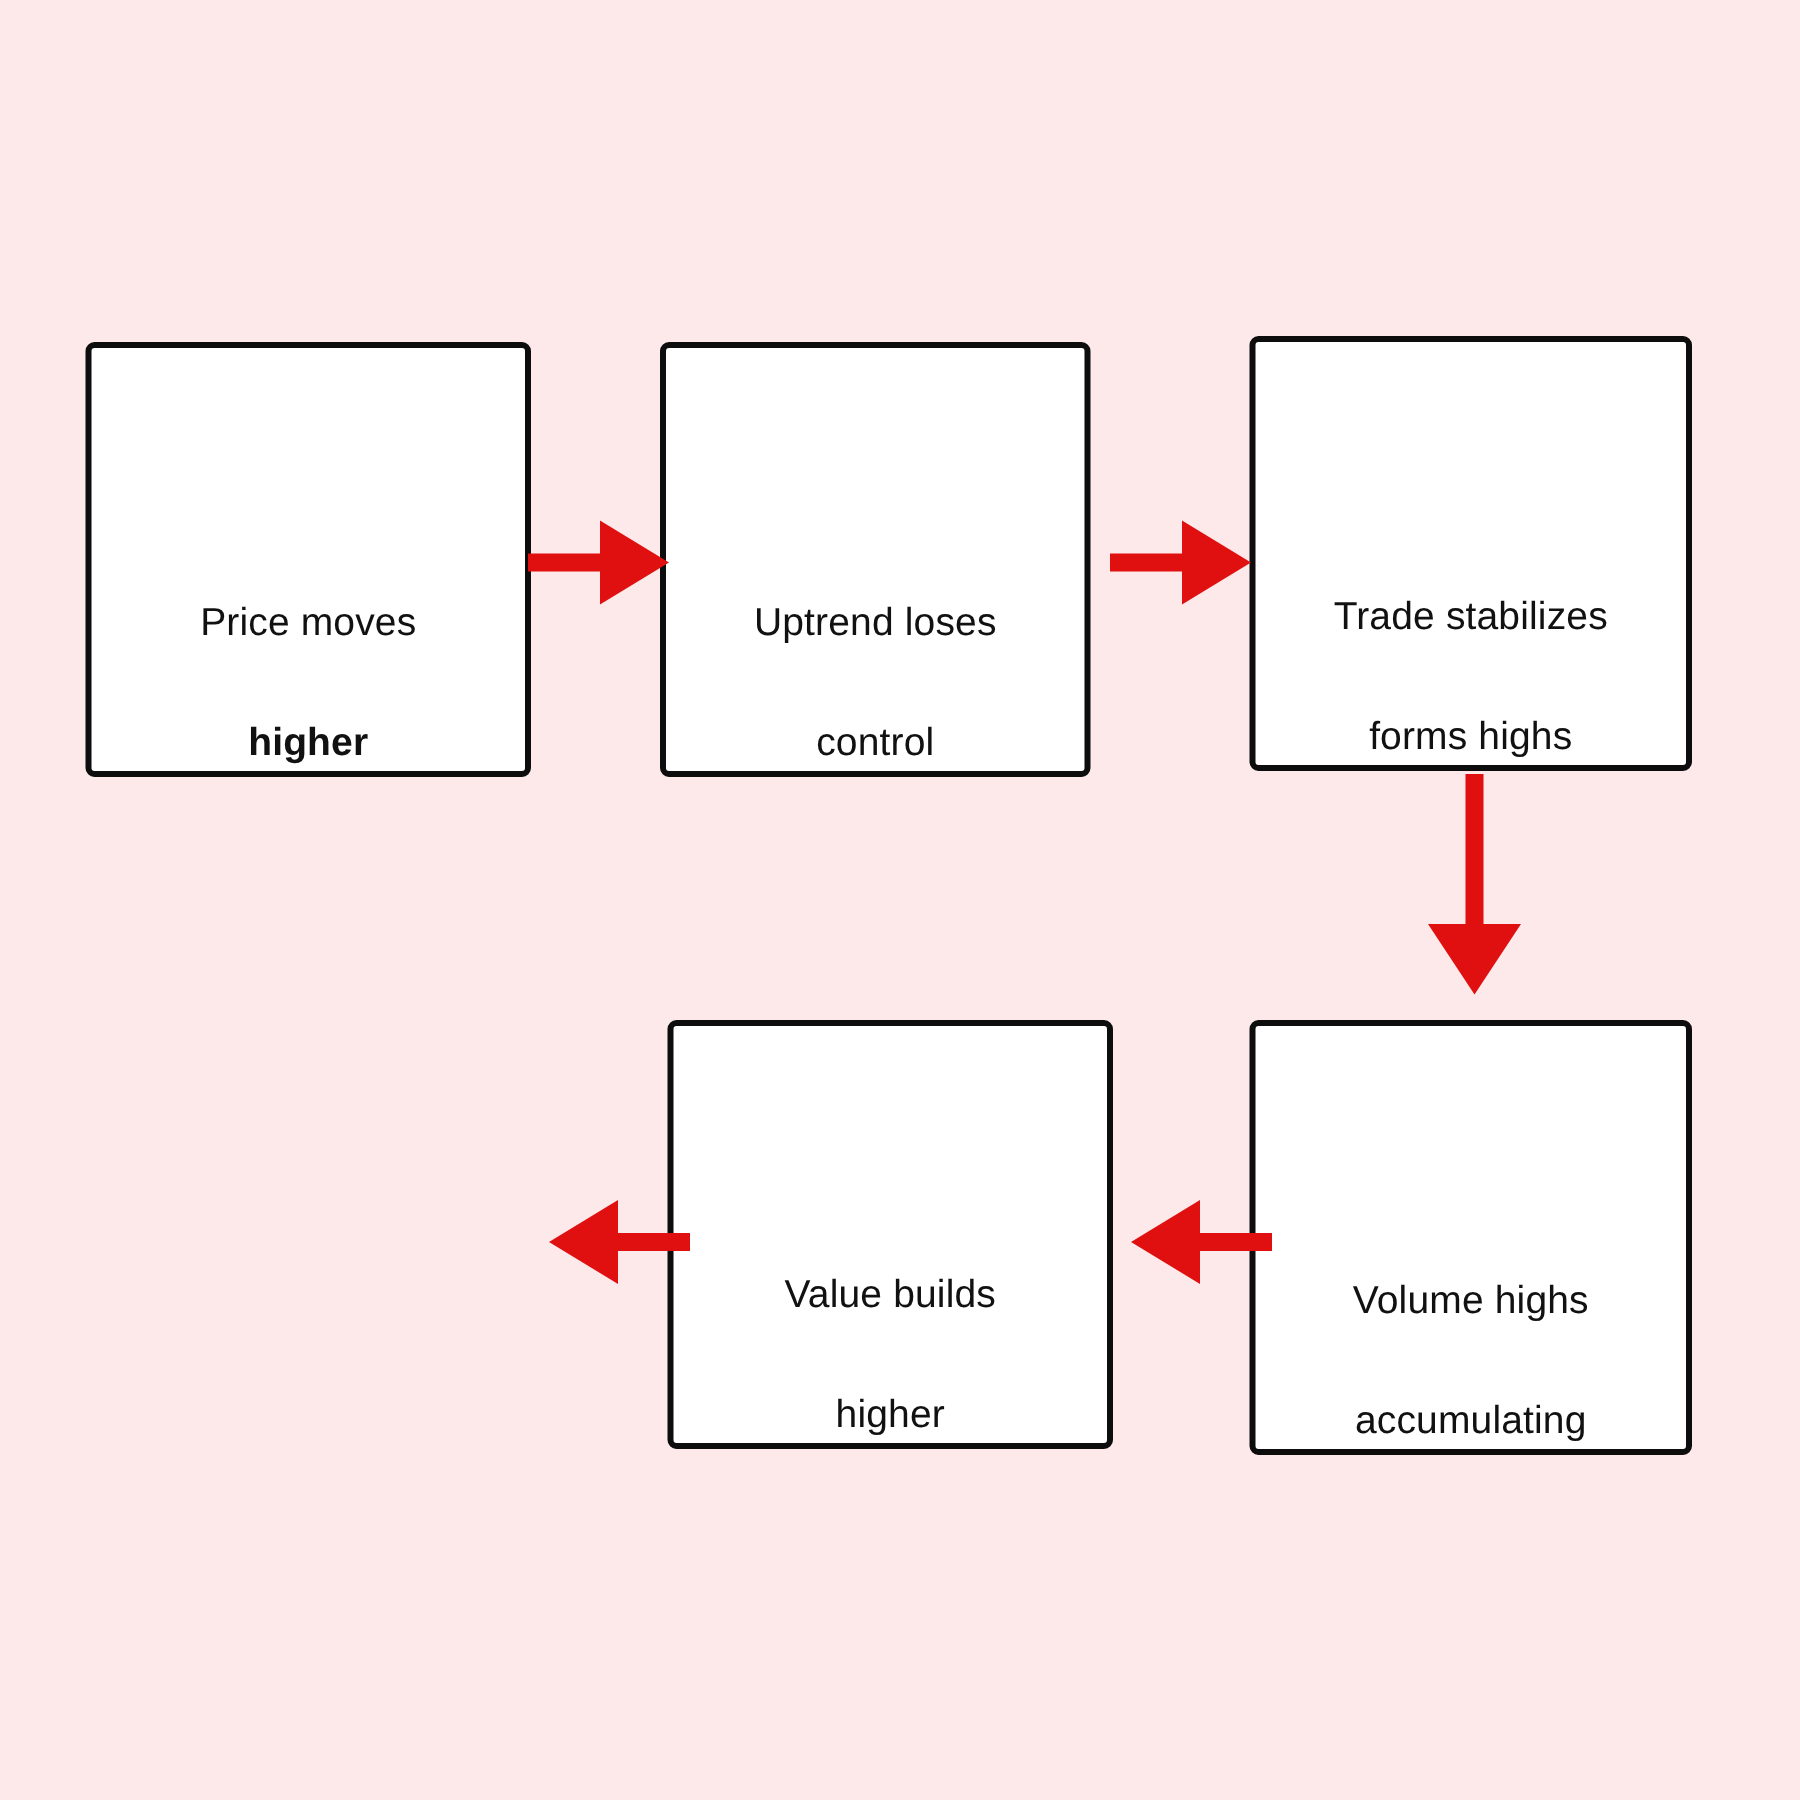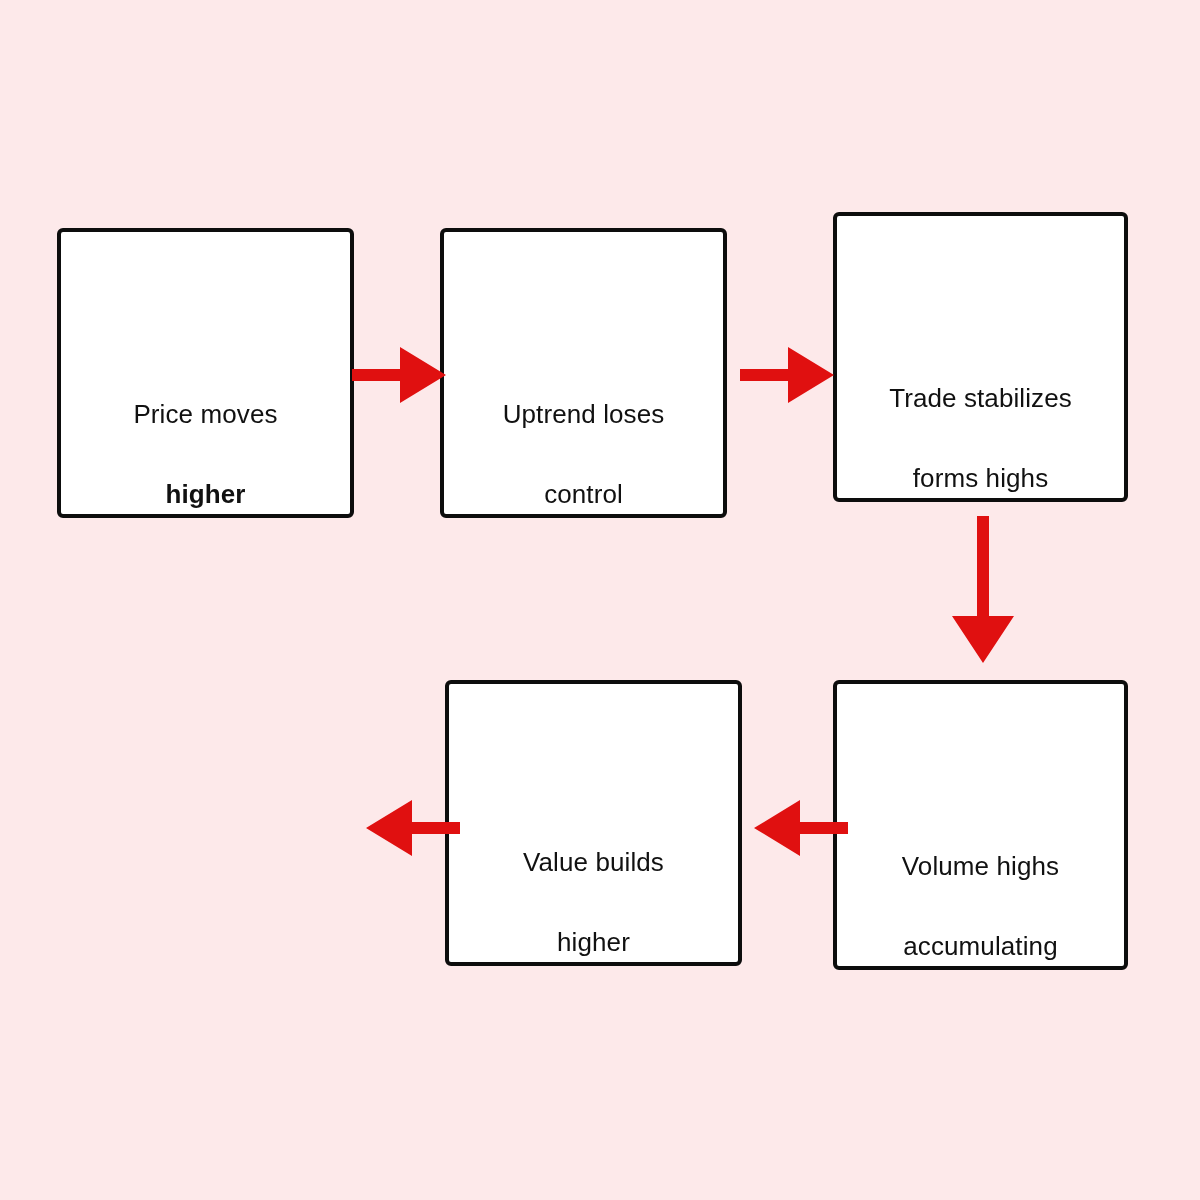--- a/index.html
+++ b/index.html
@@ -39,21 +39,21 @@
     color: #111111;
     letter-spacing: 0.1px;
     padding: 0 14px;
     white-space: pre-line;
     font-weight: 400;
   }
 
   
   #node-1 { left: 57px;  top: 228px; width: 297px; height: 290px; }
   #node-2 { left: 440px; top: 228px; width: 287px; height: 290px; }
-  #node-3 { left: 833px; top: 212px; width: 295px; height: 290px; }
+  #node-3 { left: 833px; top: 224px; width: 295px; height: 290px; }
   #node-4 { left: 833px; top: 680px; width: 295px; height: 290px; }
   #node-5 { left: 445px; top: 680px; width: 297px; height: 286px; }
   #node-6 { left: 57px;  top: 680px; width: 297px; height: 290px; }
 
   
   .arrow { position: absolute; }
   .arrow svg { display: block; overflow: visible; }
 
   #arrow-1 { left: 352px; top: 345px; width: 96px; height: 60px; }
   #arrow-2 { left: 740px; top: 345px; width: 96px; height: 60px; }

